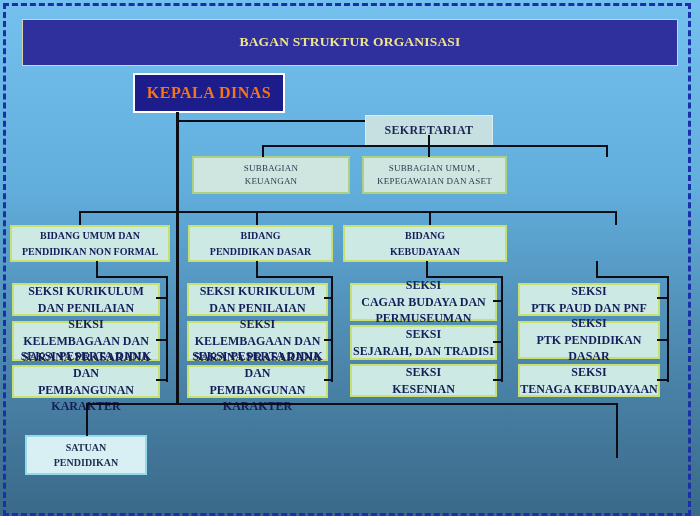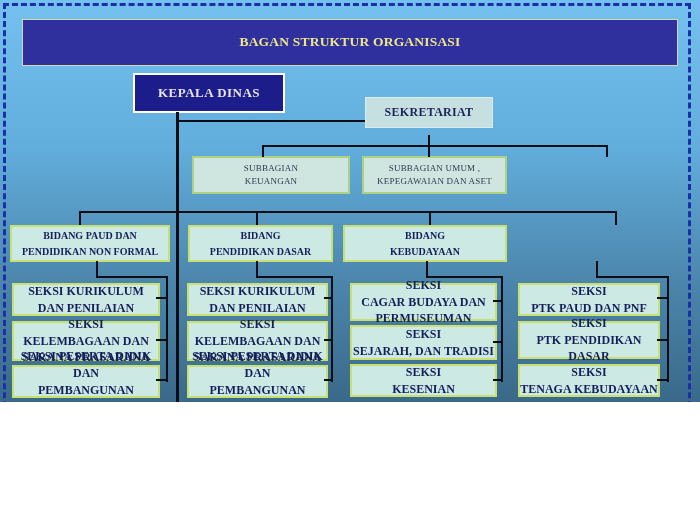--- a/index.html
+++ b/index.html
@@ -1,17 +1,17 @@
 <!DOCTYPE html>
 <html><head>
 <meta charset="utf-8">
 <style>
   html,body{margin:0;padding:0;}
   #slide{
-    position:relative;width:700px;height:402px;overflow:hidden;
+    position:relative;width:700px;height:516px;overflow:hidden;
     background:linear-gradient(180deg,#74c0ee 0%,#62afde 35%,#4c86ac 70%,#3a6989 100%);
     font-family:"Liberation Serif","DejaVu Serif",serif;
   }
   .frame{
     position:absolute;left:3px;top:3px;width:688px;height:513px;
     border:3px dashed #1b2fa8;box-sizing:border-box;pointer-events:none;
   }
   .box{
     position:absolute;box-sizing:border-box;
     display:flex;align-items:center;justify-content:center;
@@ -20,24 +20,24 @@
   .title-bar{
     position:absolute;left:22px;top:19px;width:656px;height:47px;
     background:#2f2f9e;border:1px solid #d6d6ac;box-sizing:border-box;
     display:flex;flex-direction:column;align-items:center;justify-content:center;
     color:#eee68a;font-weight:bold;font-size:13.5px;line-height:1.55;
     text-align:center;letter-spacing:.2px;
   }
   .kepala{
     left:133px;top:73px;width:152px;height:40px;
     background:#1c1c8a;border:2px solid #ffffff;
-    color:#e5e5e5;font-weight:bold;font-size:13px;letter-spacing:.5px;
+    color:#f97316;font-weight:bold;font-size:16px;letter-spacing:.5px;
   }
   .sekretariat{
-    left:365px;top:97px;width:128px;height:31px;
+    left:365px;top:115px;width:128px;height:31px;
     background:#c6e0e2;border:1px solid #d9ecee;
     color:#1c2455;font-weight:bold;font-size:12px;letter-spacing:.3px;
   }
   .subbag{
     background:#cfe6e0;border:2px solid #aed081;
     color:#2c3a52;font-size:9px;line-height:1.5;letter-spacing:.2px;
   }
   .subbag.yellow{border-color:#e8ed4e;}
   .node{
     background:#cde9e4;border:2px solid #c8e070;
@@ -69,21 +69,21 @@
   </div>
 
   <div class="box kepala">KEPALA DINAS</div>
   <div class="box sekretariat">SEKRETARIAT</div>
 
   <div class="box subbag" style="left:192px;top:156px;width:158px;height:38px;">SUBBAGIAN
 KEUANGAN</div>
   <div class="box subbag" style="left:362px;top:156px;width:145px;height:38px;">SUBBAGIAN UMUM ,
 KEPEGAWAIAN DAN ASET</div>
 
-  <div class="box node bidang" style="left:10px;top:225px;width:160px;height:37px;">BIDANG PAUD DAN
+  <div class="box node bidang" style="left:10px;top:225px;width:160px;height:37px;">BIDANG UMUM DAN
 PENDIDIKAN NON FORMAL</div>
   <div class="box node bidang" style="left:188px;top:225px;width:145px;height:37px;">BIDANG
 PENDIDIKAN DASAR</div>
   <div class="box node bidang" style="left:343px;top:225px;width:164px;height:37px;">BIDANG
 KEBUDAYAAN</div>
 
   <div class="box node seksi" style="left:12px;top:283px;width:148px;height:33px;">SEKSI KURIKULUM
 DAN PENILAIAN</div>
   <div class="box node seksi" style="left:12px;top:321px;width:148px;height:40px;">SEKSI
 KELEMBAGAAN DAN

